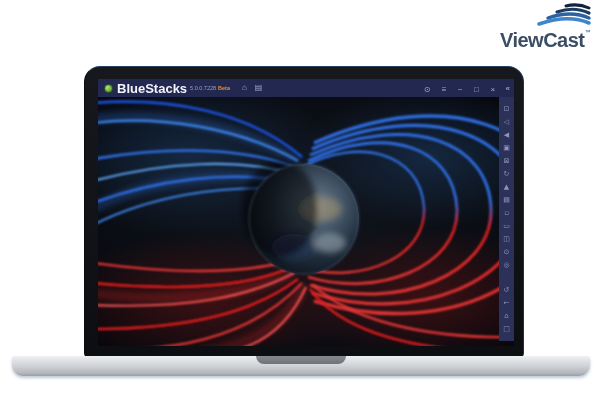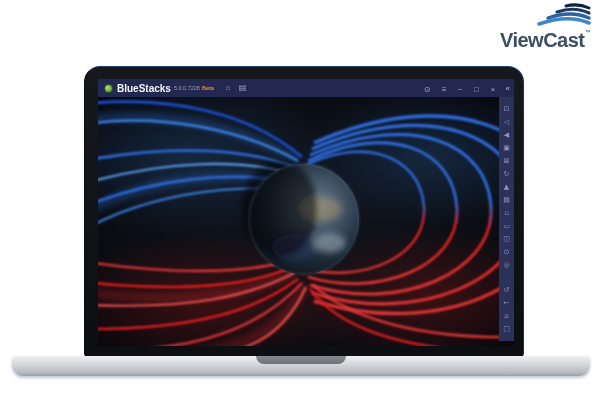--- a/index.html
+++ b/index.html
@@ -28,21 +28,21 @@
   .notch{position:absolute;left:244px;top:0;width:90px;height:8px;
          background:linear-gradient(180deg,#86898e,#6f7277);
          border-radius:0 0 14px 14px;}
 
   
   .titlebar{position:absolute;left:0;top:0;width:416px;height:18px;background:#232850;
             display:flex;align-items:center;box-sizing:border-box;padding:0 4px 0 6px;z-index:3;}
   .bs-logo{width:9px;height:9px;border-radius:50%;flex:0 0 auto;
            background:radial-gradient(circle at 35% 35%,#b8e06a,#6cb13c 60%,#3f7d26);
            border:1px solid #2e5c1d;box-sizing:border-box;margin-right:4px;}
-  .app{color:#f2f4fa;font-size:10px;font-weight:700;margin-right:3px;white-space:nowrap;}
+  .app{color:#f2f4fa;font-size:13px;font-weight:700;margin-right:3px;white-space:nowrap;}
   .ver{color:#9aa0b8;font-size:5.5px;margin-right:2px;white-space:nowrap;}
   .beta{color:#e2902f;font-size:5.5px;font-weight:700;margin-right:8px;}
   .tb-ico{color:#a7adcc;font-size:8px;line-height:18px;margin:0 4px;cursor:default;}
   .grow{flex:1 1 auto;}
   .winctl .tb-ico{margin:0 3.5px;}
   .collapse{color:#b9bfdd;font-size:8px;margin-left:7px;}
 
   .sidebar{position:absolute;right:0;top:18px;width:15px;height:244px;background:#2b3158;
            display:flex;flex-direction:column;align-items:center;z-index:2;
            padding:6px 0 5px 0;box-sizing:border-box;}

